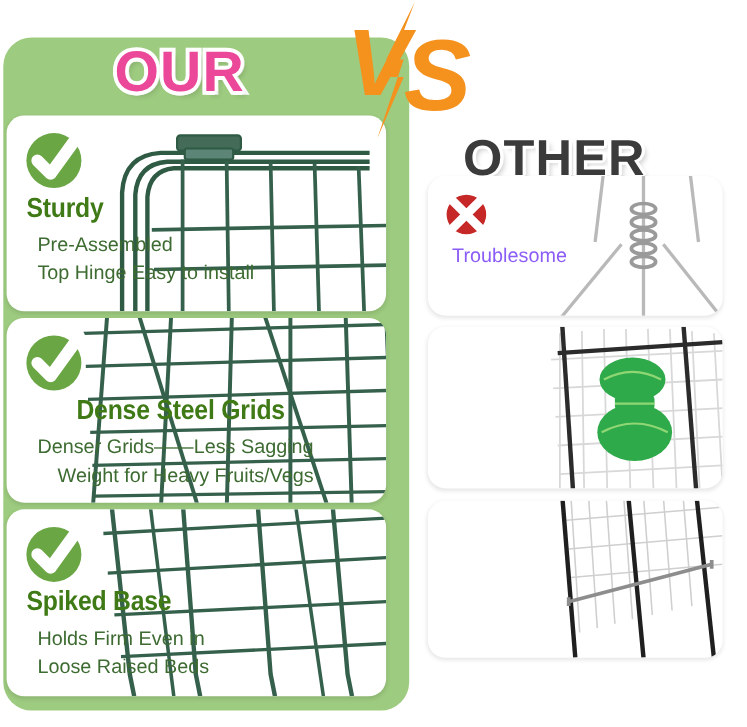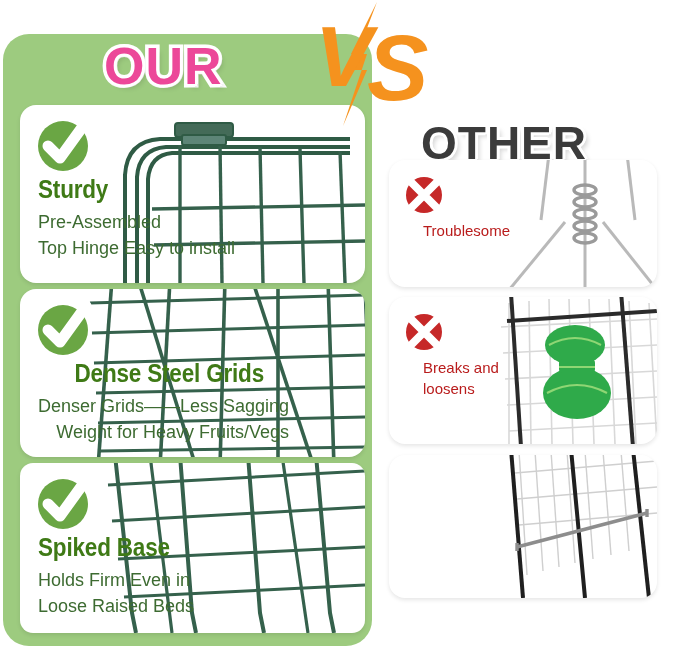--- a/index.html
+++ b/index.html
@@ -70,24 +70,24 @@
   }
 
   
   .card {
     position: absolute;
     background: #ffffff;
     border-radius: 16px;
     overflow: hidden;
     box-shadow: 0 2px 4px rgba(0,0,0,0.10);
   }
-  .card-our { left: 20px; width: 345px; }
+  .card-our { left: 6px; width: 345px; }
   #card-our-0 { top: 105px; height: 178px; }
   #card-our-1 { top: 289px; height: 168px; text-align: right; }
-  #card-our-2 { top: 463px; height: 170px; border-radius: 13px; }
+  #card-our-2 { top: 463px; height: 170px; }
 
   .card-other { left: 389px; width: 268px; }
   #card-other-0 { top: 160px; height: 127px; }
   #card-other-1 { top: 297px; height: 147px; }
   #card-other-2 { top: 455px; height: 143px; }
 
   .card-text {
     position: absolute;
     left: 16px;
     top: 10px;
@@ -112,28 +112,28 @@
     transform: scaleX(0.9);
     transform-origin: left center;
     white-space: nowrap;
     margin: 0 0 6px 2px;
   }
   .body-line {
     font-size: 18px;
     color: #3d6b31;
     line-height: 1.42;
     white-space: nowrap;
-    margin-left: 2px;
+    margin-left: 12px;
   }
   .other-line {
-    font-size: 15px;
-    color: #b91c1c;
+    font-size: 18px;
+    color: #8b5cf6;
     line-height: 1.42;
     white-space: nowrap;
-    margin-left: 20px;
+    margin-left: 8px;
   }
 
   
   .photo {
     position: absolute;
     inset: 0;
     z-index: 1;
     overflow: hidden;
   }
   .photo svg { display: block; width: 100%; height: 100%; }
@@ -311,30 +311,20 @@
         <ellipse cx="188" cy="96" rx="34" ry="26"></ellipse>
         <rect x="170" y="62" width="36" height="14" rx="4" fill="#2faa4a"></rect>
       </g>
       <g stroke="#b8e986" fill="none" stroke-width="2" opacity="0.7">
         <path d="M160 48 q26 -14 52 0"></path>
           <path d="M158 96 q30 -16 60 0"></path>
         <path d="M170 70 h36"></path>
       </g>
     </svg>
   </div>
-  <div class="card-text">
-    <div class="badge">
-      <svg viewBox="0 0 42 42">
-        <circle cx="21" cy="21" r="18" fill="#c62828"></circle>
-        <path d="M9 9 L33 33 M33 9 L9 33" stroke="#ffffff" stroke-width="8" stroke-linecap="round"></path>
-      </svg>
-    </div>
-    <div class="other-line">Breaks and</div>
-    <div class="other-line">loosens</div>
-  </div>
 </div>
 
 <div class="card card-other" id="card-other-2">
   <div class="photo">
     <svg viewBox="0 0 268 143" preserveAspectRatio="xMidYMid slice">
       <g stroke="#cfcfcf" fill="none" stroke-width="1.4">
         <path d="M130 -4 L138 120"></path>
           <path d="M146 -4 L154 116"></path>
         <path d="M162 -4 L170 112"></path>
           <path d="M178 -4 L186 108"></path>

